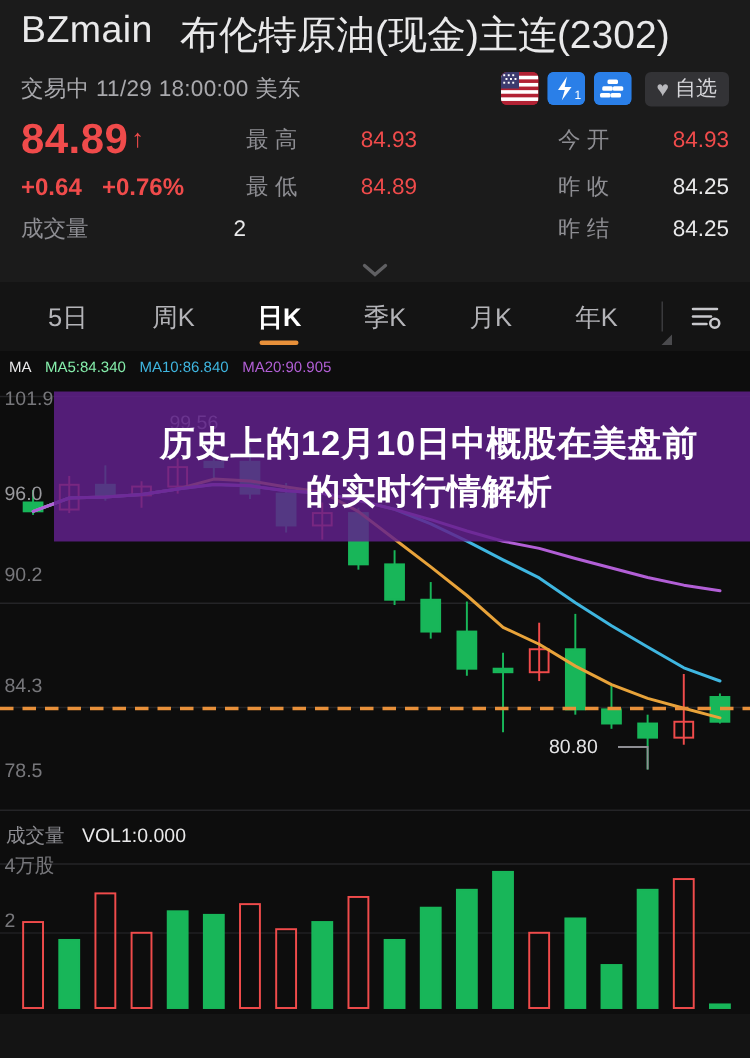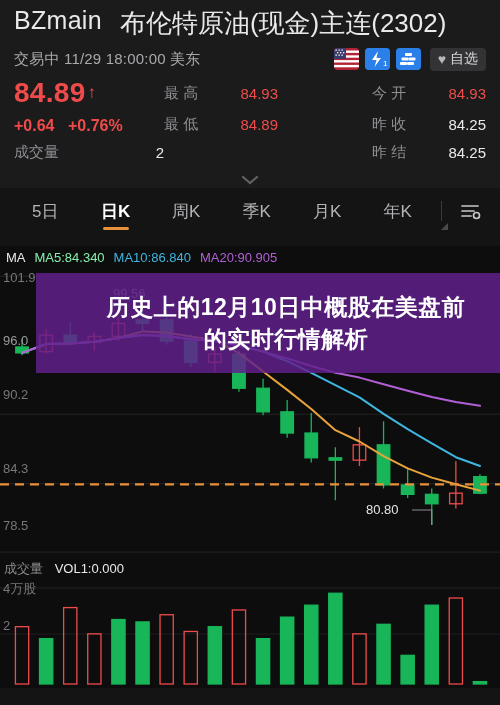--- a/index.html
+++ b/index.html
@@ -60,21 +60,21 @@
   .tab.active { color: #fff; font-weight: 700; }
   .tab.active::after { content: ""; position: absolute; bottom: 4px; left: 50%;
          transform: translateX(-50%); width: 26px; height: 3px; background: #e8903a; border-radius: 2px; }
   .tab-sep { width: 1px; height: 20px; background: #3a3a3d; margin: 0 8px; }
   .tab-settings { width: 40px; display: flex; align-items: center; justify-content: center; }
   .corner-tri { position: absolute; right: 52px; bottom: 4px; width: 0; height: 0;
                 border-left: 7px solid transparent; border-bottom: 7px solid #4a4a4d; }
 
   
   .ma-legend { height: 22px; display: flex; align-items: center; gap: 9px; padding: 0 6px;
-               font-size: 13px; background: #0d0d0d; margin-top: 12px; }
+               font-size: 10px; background: #0d0d0d; }
   .ma-legend .t0 { color: #e9e9ea; }
   .ma-legend .t1 { color: #86efac; }
   .ma-legend .t2 { color: #3fb6e0; }
   .ma-legend .t3 { color: #b25fd6; }
 
   
   .chart-wrap { position: relative; background: #0d0d0d; height: 290px; overflow: hidden; }
   .vol-wrap { position: relative; background: #0d0d0d; height: 130px; overflow: hidden; }
   .axis-lab { position: absolute; color: #77777b; font-size: 13px; left: 3px; }
   .pt-lab { position: absolute; color: #9a9a9e; font-size: 13px; }
@@ -208,22 +208,22 @@
   </div>
 
   <div class="expander">
     <svg width="22" height="12" viewBox="0 0 22 12">
       <path d="M4 3 L11 9 L18 3" stroke="#9a9a9e" stroke-width="2.2" fill="none" stroke-linecap="round"></path>
     </svg>
   </div>
 
   <div class="tabs">
     <div class="tab">5日</div>
+    <div class="tab">周K</div>
     <div class="tab active">日K</div>
-    <div class="tab">周K</div>
     <div class="tab">季K</div>
     <div class="tab">月K</div>
     <div class="tab">年K</div>
     <div class="corner-tri"></div>
     <div class="tab-sep"></div>
     <div class="tab-settings">
       <svg width="24" height="20" viewBox="0 0 24 20">
         <g stroke="#c8c8cc" stroke-width="1.7" stroke-linecap="round">
           <line x1="4" y1="5" x2="20" y2="5"></line>
           <line x1="4" y1="10" x2="16" y2="10"></line>

